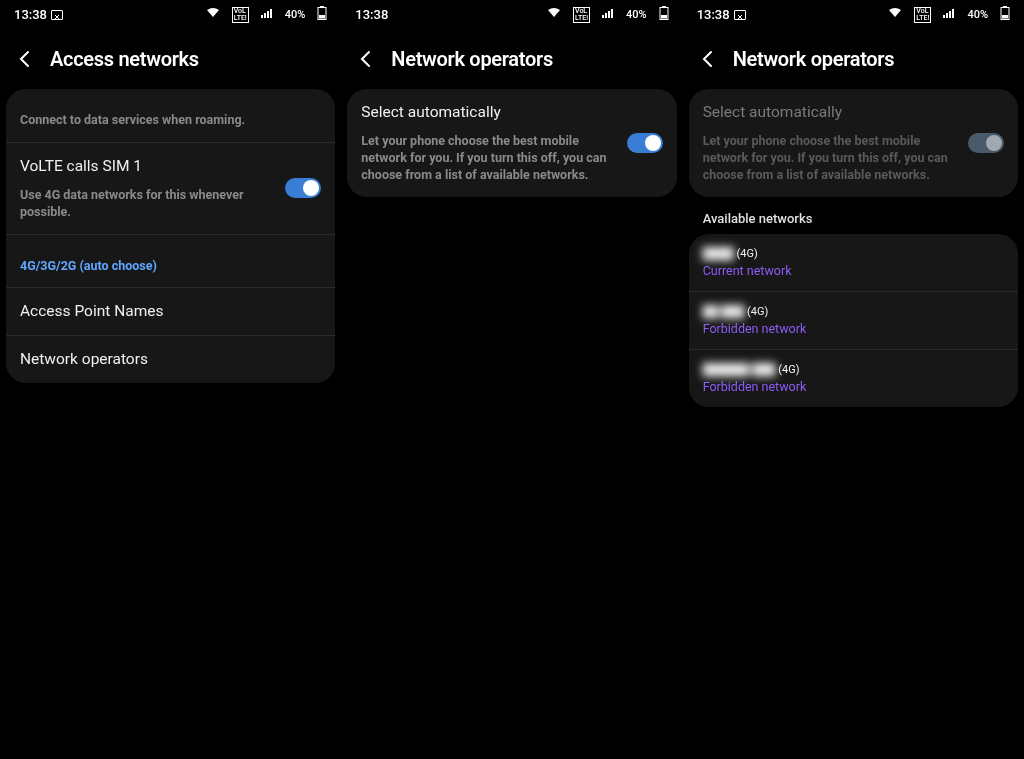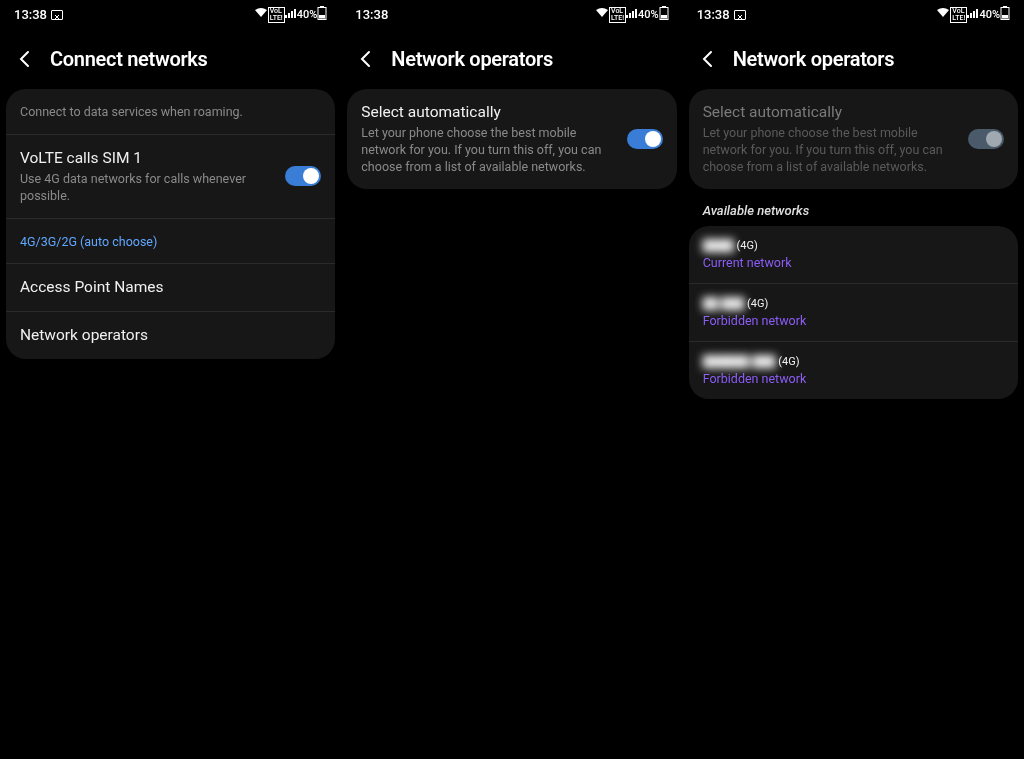--- a/index.html
+++ b/index.html
@@ -1,42 +1,42 @@
 <!DOCTYPE html>
 <html><head>
 <meta charset="utf-8">
 <style>
   * { margin: 0; padding: 0; box-sizing: border-box; font-family: -apple-system, 'Segoe UI', Roboto, sans-serif; }
   body { background: #000; color: #fff; width: 1024px; height: 759px; display: flex; }
   .screen { width: 341.33px; height: 759px; background: #000; position: relative; overflow: hidden; }
 
   .status-bar { display: flex; justify-content: space-between; align-items: center; padding: 6px 14px 2px 14px; font-size: 13px; font-weight: 500; }
   .status-left { display: flex; align-items: center; gap: 4px; }
-  .status-right { display: flex; align-items: center; gap: 0; font-size: 11px; }
+  .status-right { display: flex; align-items: center; gap: 12px; font-size: 11px; }
 
   .header { display: flex; align-items: center; padding: 22px 14px 18px 14px; gap: 14px; }
   .back-chevron { width: 22px; height: 22px; display: flex; align-items: center; justify-content: center; cursor: pointer; }
   .header-title { font-size: 20px; font-weight: 600; letter-spacing: -0.3px; }
 
   .card { background: #171717; border-radius: 20px; margin: 0 6px; overflow: hidden; }
   .setting-row { padding: 13px 14px; position: relative; cursor: pointer; }
   .setting-row + .setting-row { border-top: 1px solid #2a2a2a; }
   .setting-title { font-size: 15.5px; font-weight: 400; color: #f0f0f0; line-height: 1.35; }
   .setting-title.dim { color: #7a7a7a; }
-  .setting-sub { font-size: 12.5px; color: #8a8a8a; margin-top: 2px; line-height: 1.35; padding-right: 50px; }
+  .setting-sub { font-size: 12.5px; color: #8a8a8a; margin-top: 10px; line-height: 1.35; padding-right: 50px; font-weight: bold; }
   .setting-sub.dim { color: #5a5a5a; }
   .setting-sub.accent { color: #61a7ff; }
 
   .toggle { position: absolute; right: 14px; top: 50%; transform: translateY(-50%); width: 36px; height: 20px; border-radius: 10px; cursor: pointer; }
   .toggle.on { background: #3a7dd6; }
   .toggle.on::after { content: ''; position: absolute; right: 2px; top: 2px; width: 16px; height: 16px; background: #fff; border-radius: 50%; }
   .toggle.off { background: #4a5a6a; }
   .toggle.off::after { content: ''; position: absolute; right: 2px; top: 2px; width: 16px; height: 16px; background: #a0a8b0; border-radius: 50%; }
 
-  .section-label { font-size: 13px; color: #e0e0e0; font-weight: 500; padding: 14px 20px 8px 20px; font-style: italic; }
+  .section-label { font-size: 13px; color: #e0e0e0; font-weight: 500; padding: 14px 20px 8px 20px; }
 
   .blur { filter: blur(4px); display: inline-block; }
   .net-title { font-size: 11px; color: #f0f0f0; }
   .net-sub { font-size: 12.5px; color: #8b5cf6; margin-top: 3px; }
 
   .pic-icon { width: 12px; height: 10px; border: 1.2px solid #fff; border-radius: 1px; position: relative; }
   .pic-icon::after { content: ''; position: absolute; bottom: 0; left: 1px; right: 1px; height: 4px; background: linear-gradient(135deg, transparent 45%, #fff 45%, #fff 55%, transparent 55%), linear-gradient(45deg, transparent 45%, #fff 45%, #fff 55%, transparent 55%); }
 </style>
 </head>
 <body>
@@ -68,29 +68,29 @@
           </svg>
       </span>
     </div>
   </div>
   <div class="header">
     <div class="back-chevron">
       <svg width="20" height="20" viewBox="0 0 20 20">
           <path d="M13 3L6 10l7 7" stroke="#fff" stroke-width="2" fill="none" stroke-linecap="round"></path>
         </svg>
     </div>
-    <div class="header-title">Connect networks</div>
+    <div class="header-title">Access networks</div>
   </div>
   <div class="card">
     <div class="setting-row">
       <div class="setting-sub">Connect to data services when roaming.</div>
     </div>
     <div class="setting-row">
       <div class="setting-title">VoLTE calls SIM 1</div>
-      <div class="setting-sub">Use 4G data networks for calls whenever possible.</div>
+      <div class="setting-sub">Use 4G data networks for this whenever possible.</div>
       <div class="toggle on"></div>
     </div>
     <div class="setting-row">
       <div class="setting-sub accent">4G/3G/2G (auto choose)</div>
     </div>
     <div class="setting-row">
       <div class="setting-title">Access Point Names</div>
     </div>
     <div class="setting-row">
       <div class="setting-title">Network operators</div>

